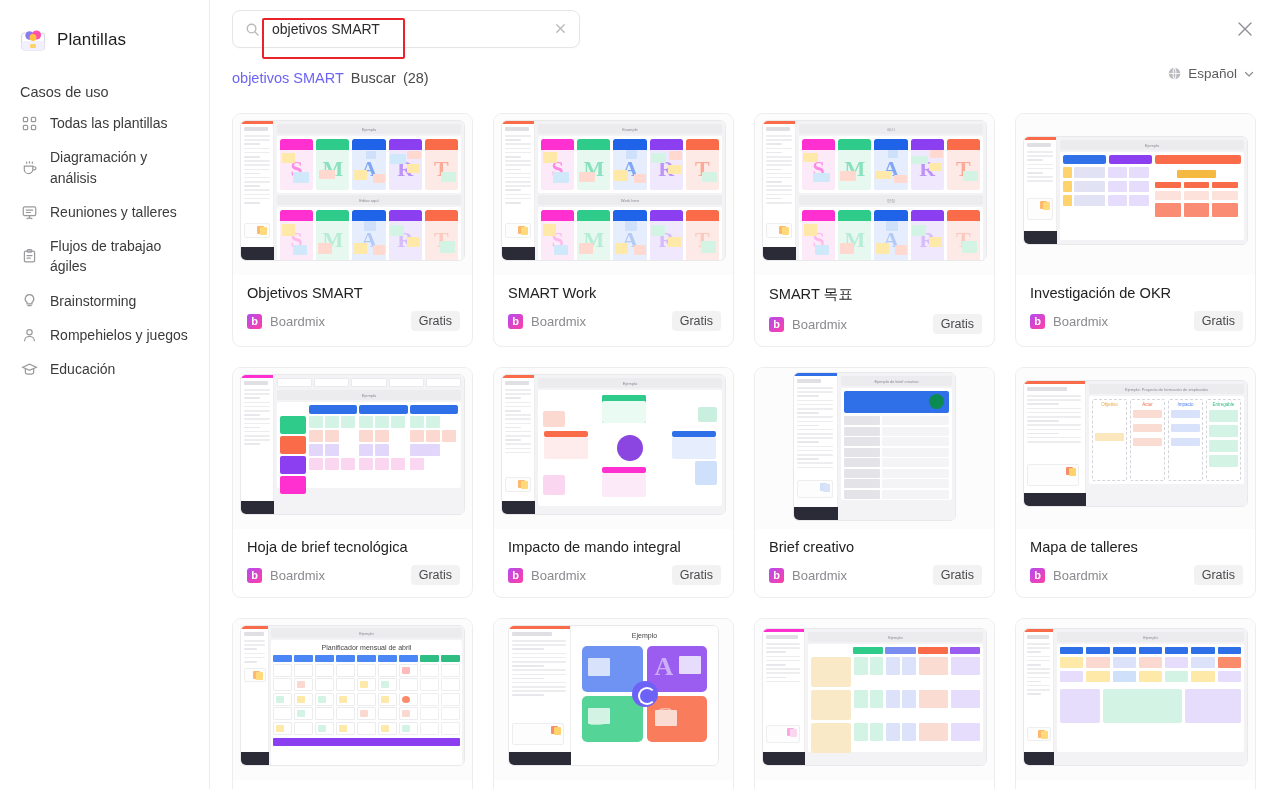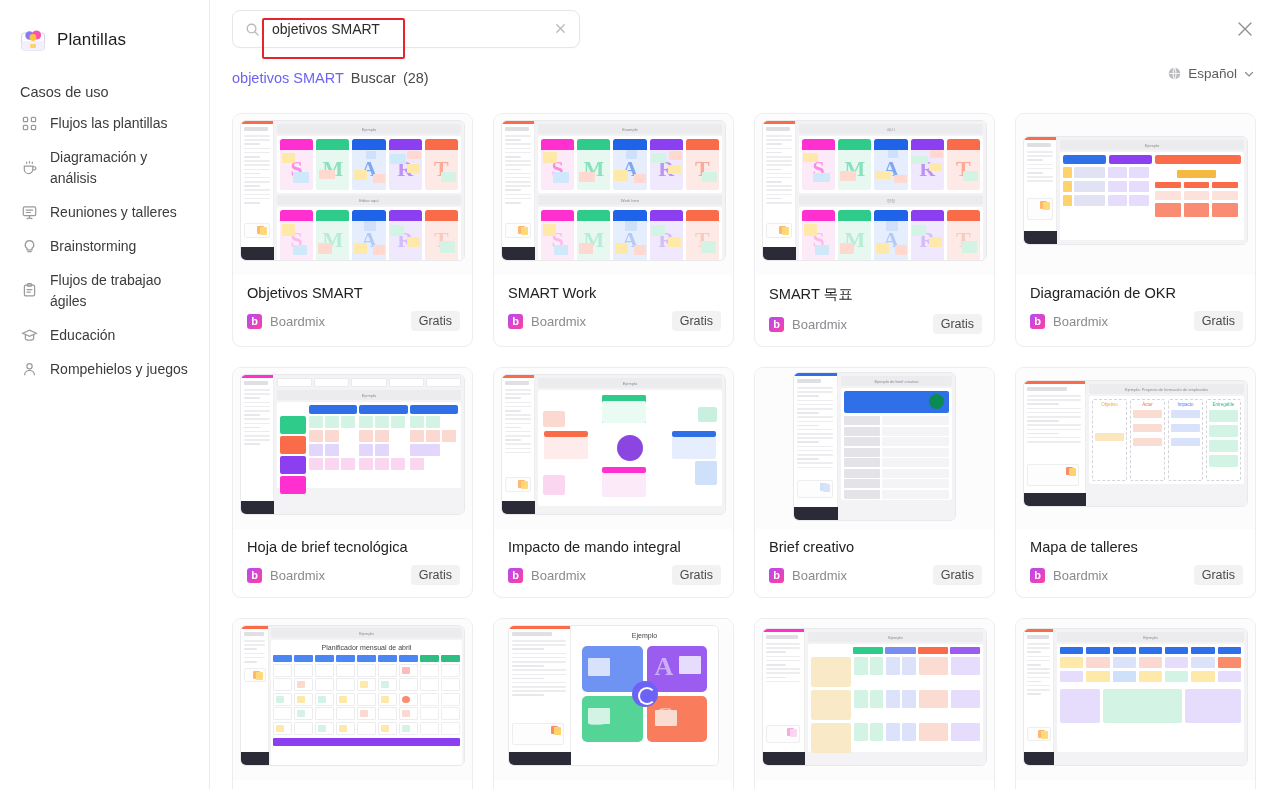--- a/index.html
+++ b/index.html
@@ -235,21 +235,21 @@
     <nav class="nav">
       <div class="nav-item">
         <span class="nav-icon">
           <svg viewBox="0 0 18 18" width="17" height="17" fill="none" stroke="currentColor" stroke-width="1.3">
             <rect x="2.5" y="2.5" width="4.5" height="4.5" rx="1"></rect>
               <rect x="11" y="2.5" width="4.5" height="4.5" rx="1"></rect>
             <rect x="2.5" y="11" width="4.5" height="4.5" rx="1"></rect>
               <rect x="11" y="11" width="4.5" height="4.5" rx="1"></rect>
           </svg>
         </span>
-        <span class="nav-label">Flujos las plantillas</span>
+        <span class="nav-label">Todas las plantillas</span>
       </div>
 
       <div class="nav-item">
         <span class="nav-icon">
           <svg viewBox="0 0 18 18" width="17" height="17" fill="none" stroke="currentColor" stroke-width="1.3">
             <path d="M3.5 7.5h9v3.5a4.5 4.5 0 0 1-9 0z"></path>
               <path d="M12.5 8.2h1.6a1.7 1.7 0 0 1 0 3.4h-1.2"></path>
             <path d="M6 4.6V3.2M9 4.3V2.8M12 4.6V3.4" stroke-linecap="round"></path>
           </svg>
         </span>
@@ -265,56 +265,56 @@
             <path d="M5.6 6.4h6.8M5.6 9h4.4" stroke-linecap="round"></path>
           </svg>
         </span>
         <span class="nav-label">Reuniones y talleres</span>
       </div>
 
 
       <div class="nav-item">
         <span class="nav-icon">
           <svg viewBox="0 0 18 18" width="17" height="17" fill="none" stroke="currentColor" stroke-width="1.3">
+            <rect x="3.6" y="3.2" width="10.8" height="11.6" rx="1.5"></rect>
+            <rect x="6.6" y="1.8" width="4.8" height="2.6" rx="1"></rect>
+            <path d="M6.4 8h5.2M6.4 10.8h3.4" stroke-linecap="round"></path>
+          </svg>
+        </span>
+        <span class="nav-label">Flujos de trabajao ágiles</span>
+      </div>
+
+      <div class="nav-item">
+        <span class="nav-icon">
+          <svg viewBox="0 0 18 18" width="17" height="17" fill="none" stroke="currentColor" stroke-width="1.3">
             <path d="M9 2.8a4.5 4.5 0 0 1 2.6 8.2v1.6h-5.2V11A4.5 4.5 0 0 1 9 2.8z"></path>
             <path d="M7.2 14.4h3.6" stroke-linecap="round"></path>
           </svg>
         </span>
         <span class="nav-label">Brainstorming</span>
       </div>
 
       <div class="nav-item">
         <span class="nav-icon">
           <svg viewBox="0 0 18 18" width="17" height="17" fill="none" stroke="currentColor" stroke-width="1.3">
-            <rect x="3.6" y="3.2" width="10.8" height="11.6" rx="1.5"></rect>
-            <rect x="6.6" y="1.8" width="4.8" height="2.6" rx="1"></rect>
-            <path d="M6.4 8h5.2M6.4 10.8h3.4" stroke-linecap="round"></path>
+            <circle cx="9" cy="5.6" r="2.8"></circle>
+              <path d="M3.8 15c0-2.9 2.3-5 5.2-5s5.2 2.1 5.2 5"></path>
           </svg>
         </span>
-        <span class="nav-label">Flujos de trabajao ágiles</span>
+        <span class="nav-label">Rompehielos y juegos</span>
       </div>
 
       <div class="nav-item">
         <span class="nav-icon">
           <svg viewBox="0 0 18 18" width="17" height="17" fill="none" stroke="currentColor" stroke-width="1.3">
             <path d="M1.8 6.6L9 3.4l7.2 3.2L9 9.8z"></path>
               <path d="M4.6 8.2v3.6c0 1.2 2 2.2 4.4 2.2s4.4-1 4.4-2.2V8.2"></path>
           </svg>
         </span>
         <span class="nav-label">Educación</span>
-      </div>
-
-      <div class="nav-item">
-        <span class="nav-icon">
-          <svg viewBox="0 0 18 18" width="17" height="17" fill="none" stroke="currentColor" stroke-width="1.3">
-            <circle cx="9" cy="5.6" r="2.8"></circle>
-              <path d="M3.8 15c0-2.9 2.3-5 5.2-5s5.2 2.1 5.2 5"></path>
-          </svg>
-        </span>
-        <span class="nav-label">Rompehielos y juegos</span>
       </div>
     </nav>
   </aside>
 
   <section class="main">
 
     <div class="topbar">
       <div class="search-wrap">
         <div class="search-box">
           <span class="search-icon">
@@ -856,21 +856,21 @@
                             <span style="flex:1;height:14px;background:#f98c72;border-radius:1px;display:block"></span>
                           </div>
                     </div>
                   </div>
                 </div>
               </div>
             </div>
               </div>
           </div>
           <div class="card-body">
-            <div class="card-title">Diagramación de OKR</div>
+            <div class="card-title">Investigación de OKR</div>
             <div class="card-meta">
               <span class="brandmark">b</span>
               <span class="author">Boardmix</span>
               <span class="price">Gratis</span>
             </div>
           </div>
         </div>
 
         <div class="card">
           <div class="thumb">

